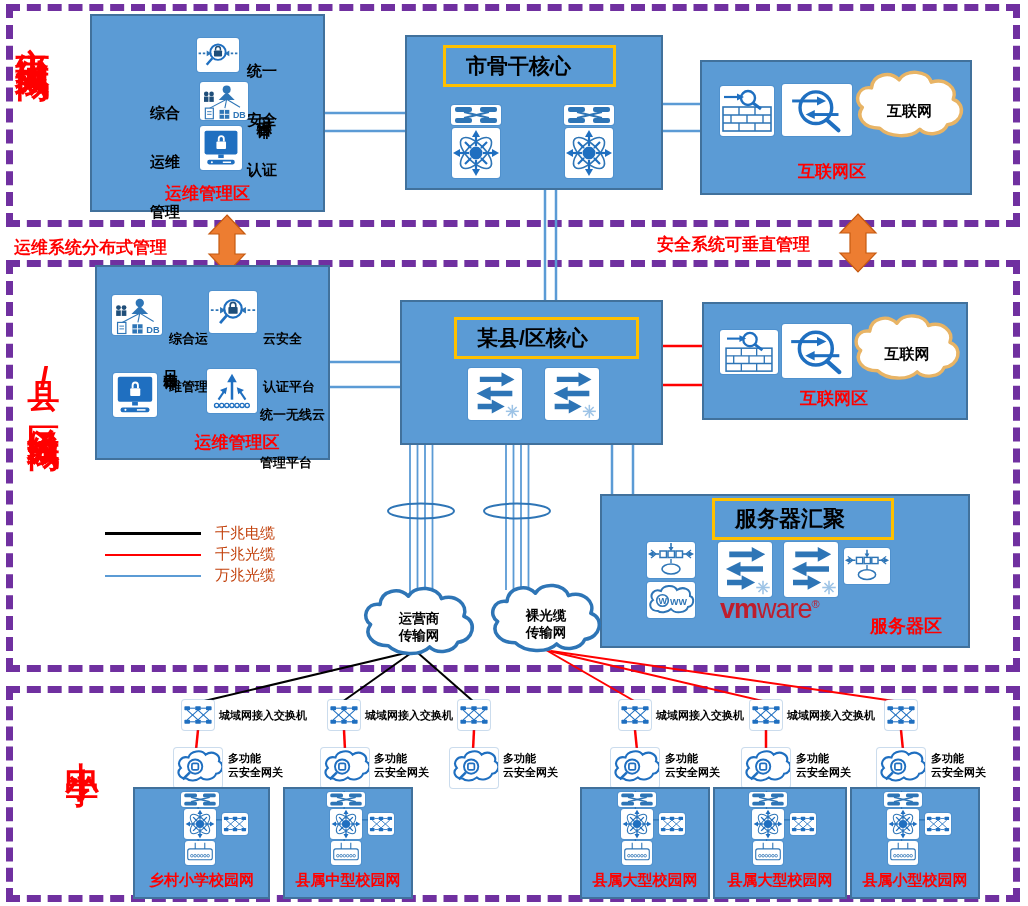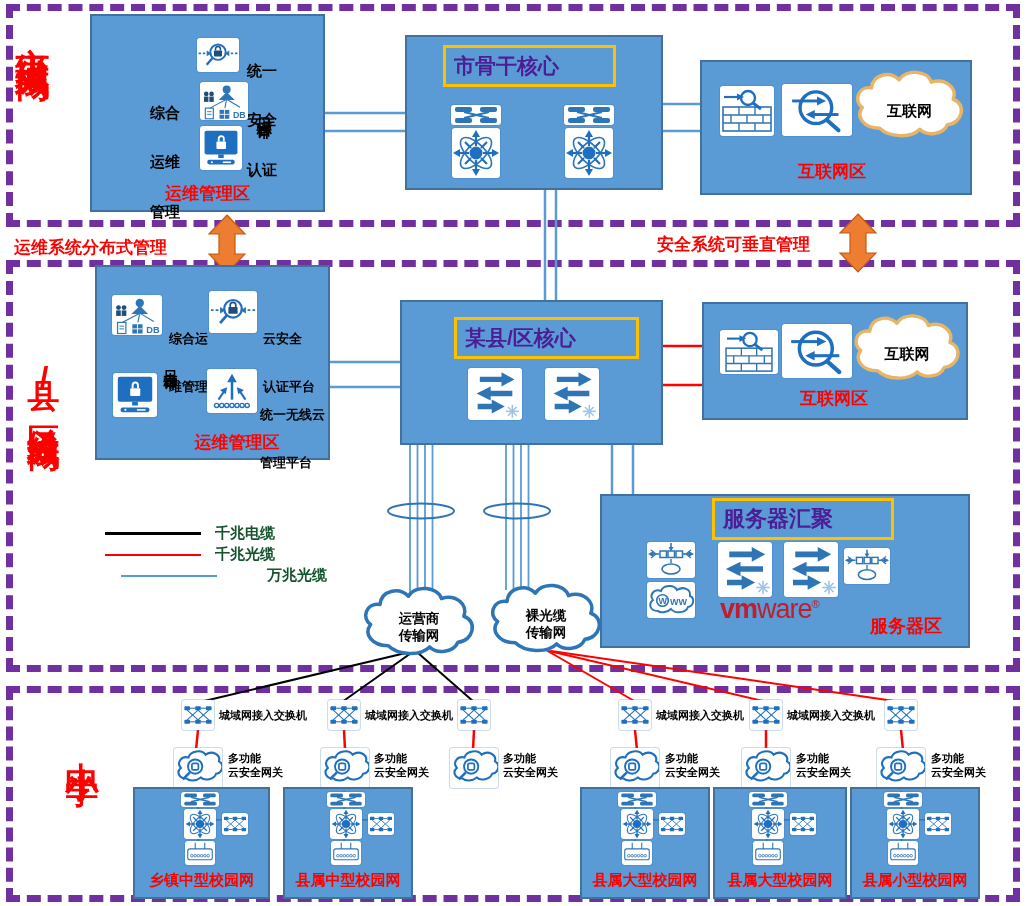--- a/index.html
+++ b/index.html
@@ -10,35 +10,35 @@
   
   .vlabel{position:absolute;z-index:4;color:#FF0000;font-weight:bold;font-size:34px;
           writing-mode:vertical-rl;text-orientation:upright;letter-spacing:6px;line-height:1;}
   
   .wires{position:absolute;left:0;top:0;z-index:2;pointer-events:none;}
   
   .box{position:absolute;background:#5B9BD5;border:2px solid #41719C;box-sizing:border-box;z-index:3;}
   .tile{position:absolute;background:#fff;border-radius:3px;box-shadow:0 0 0 1px rgba(46,117,182,.25);
         display:flex;align-items:center;justify-content:center;}
   .tile svg{width:100%;height:100%;display:block;}
-  .ytitle{position:absolute;border:3px solid #FFC000;box-sizing:border-box;color:#4c1d95;font-weight:bold;
-          font-size:21px;display:flex;align-items:center;padding-left:8px;background:transparent;}
+  .ytitle{position:absolute;border:3px solid #FFC000;box-sizing:border-box;color:#000000;font-weight:bold;
+          font-size:21px;display:flex;align-items:center;padding-left:20px;background:transparent;}
   .zone{position:absolute;color:#FF0000;font-weight:bold;font-size:17px;text-align:center;}
   .ilabel{position:absolute;color:#000;font-weight:bold;font-size:15px;line-height:1.15;}
   .ilabel13{position:absolute;color:#000;font-weight:bold;font-size:13px;line-height:1.2;}
   .ilabel span,.ilabel13 span{display:block;margin-top:32px;}
   .vtext{writing-mode:vertical-rl;text-orientation:upright;letter-spacing:2px;}
   .cloud{position:absolute;z-index:3;}
   .cloud svg{position:absolute;left:0;top:0;width:100%;height:100%;}
   .cloud .ctext{position:absolute;left:0;right:0;top:50%;transform:translateY(-54%);
                 text-align:center;color:#000;font-weight:bold;z-index:1;margin-top:8px;}
   .banner{position:absolute;z-index:4;color:#FF0000;font-weight:bold;font-size:17px;white-space:nowrap;}
   .legend-row{position:absolute;display:flex;align-items:center;z-index:3;}
   .legend-line{width:96px;margin-right:14px;}
-  .legend-label{color:#14532d;font-weight:bold;font-size:15px;white-space:nowrap;}
+  .legend-label{color:#c2410c;font-weight:normal;font-size:15px;white-space:nowrap;}
   .schlabel{position:absolute;z-index:4;color:#000;font-weight:bold;font-size:11px;white-space:nowrap;}
   .gwlabel{position:absolute;z-index:4;color:#000;font-weight:bold;font-size:11px;line-height:1.3;}
   .gwlabel span{display:block;}
   .campus-name{position:absolute;left:0;right:0;bottom:7px;text-align:center;color:#FF0000;
                font-weight:bold;font-size:15px;}
   .vmware{position:absolute;font-size:27px;letter-spacing:-1px;color:#BE1E2D;white-space:nowrap;}
   .vmware .vm{font-weight:bold;}
   .vmware .reg{font-size:11px;vertical-align:super;}
   .inner-svg{position:absolute;left:0;top:0;width:100%;height:100%;}
 </style>
@@ -452,21 +452,21 @@
   </div>
 
   <div class="legend-row" style="left:105px;top:524px;">
     <div class="legend-line" style="border-top:3px solid #000000;"></div>
     <div class="legend-label">千兆电缆</div>
   </div>
   <div class="legend-row" style="left:105px;top:545px;">
     <div class="legend-line" style="border-top:2.5px solid #FF0000;"></div>
     <div class="legend-label">千兆光缆</div>
   </div>
-  <div class="legend-row" style="left:121px;top:566px;gap:36px;">
+  <div class="legend-row" style="left:105px;top:566px;">
     <div class="legend-line" style="border-top:2.5px solid #5B9BD5;"></div>
     <div class="legend-label">万兆光缆</div>
   </div>
 
   <div class="box" style="left:600px;top:494px;width:370px;height:154px;">
     <div class="ytitle" style="left:110px;top:2px;width:182px;height:42px;font-size:22px;">服务器汇聚</div>
     <div class="tile" style="left:45px;top:46px;width:48px;height:36px;">
       <svg viewBox="0 0 48 36">
           <use href="#sym-lb"></use>
         </svg>
@@ -549,21 +549,21 @@
     <div class="tile" style="left:87px;top:24px;width:26px;height:22px;">
       <svg viewBox="0 0 40 30">
           <use href="#sym-accsw"></use>
         </svg>
     </div>
     <div class="tile" style="left:50px;top:52px;width:30px;height:24px;">
       <svg viewBox="0 0 44 34">
           <use href="#sym-ap"></use>
         </svg>
     </div>
-    <div class="campus-name">乡镇中型校园网</div>
+    <div class="campus-name">乡村小学校园网</div>
   </div>
 
   <div class="tile" style="left:328px;top:700px;width:32px;height:30px;z-index:3;">
     <svg viewBox="0 0 40 30">
         <use href="#sym-accsw"></use>
       </svg>
   </div>
   <div class="schlabel" style="left:365px;top:708px;">城域网接入交换机</div>
   <div class="tile" style="left:321px;top:748px;width:48px;height:40px;z-index:3;">
     <svg viewBox="0 0 50 42">

